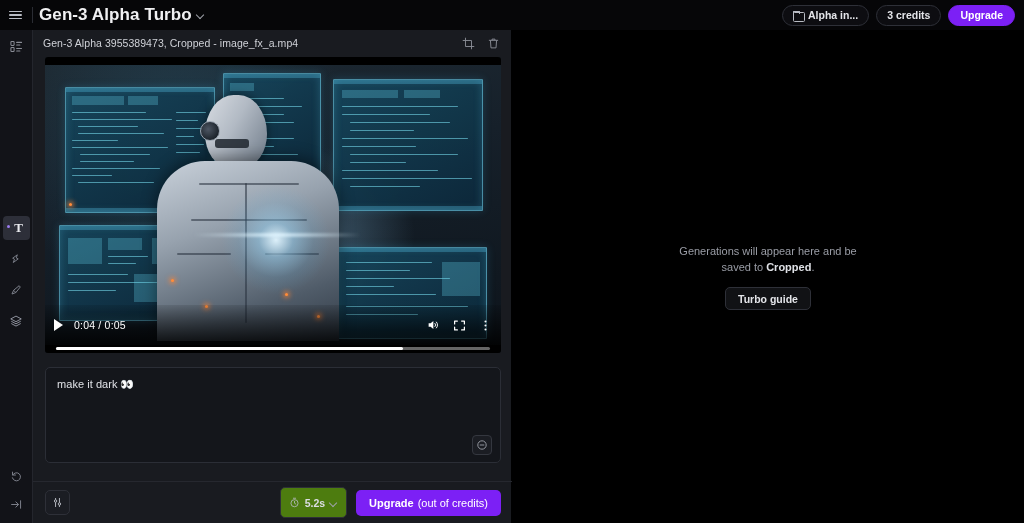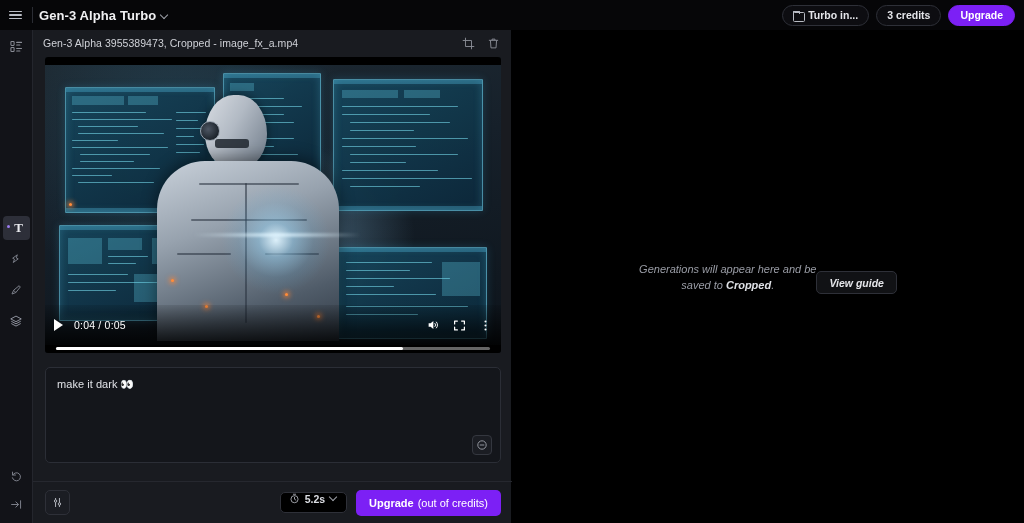--- a/index.html
+++ b/index.html
@@ -25,21 +25,21 @@
   }
   .hamburger .bars { width:13px; height:9px; position:relative; }
   .hamburger .bars i {
     position:absolute; left:0; width:13px; height:1.4px; background:#b9bcc4; border-radius:1px;
   }
   .hamburger .bars i:nth-child(1){ top:0; }
   .hamburger .bars i:nth-child(2){ top:3.8px; }
   .hamburger .bars i:nth-child(3){ top:7.6px; }
   .topdiv { width:1px; height:16px; background:#2a2c33; margin:0 6px 0 2px; }
   .model-name {
-    font-size:13px; font-weight:bold; color:#f0f0f2; letter-spacing:.1px;
+    font-size:17px; font-weight:bold; color:#f0f0f2; letter-spacing:.1px;
   }
   .model-wrap { display:flex; align-items:center; gap:5px; cursor:pointer; }
   .chev { width:8px; height:8px; position:relative; }
   .chev:before {
     content:""; position:absolute; left:0; top:1px;
     width:5px; height:5px; border-right:1.3px solid #9ea1a9; border-bottom:1.3px solid #9ea1a9;
     transform:rotate(45deg);
   }
   .topright { margin-left:auto; display:flex; align-items:center; gap:7px; padding-right:9px; }
   .pillbtn {
@@ -202,36 +202,36 @@
     position:absolute; left:0; top:452px; width:479px; height:41px;
     display:flex; align-items:center; padding:0 11px 0 12px;
   }
   .sq-btn {
     width:25px; height:25px; border:1px solid #2e3038; border-radius:5px;
     background:#1b1d23; display:flex; align-items:center; justify-content:center;
     cursor:pointer; color:#b7bac2;
   }
   .bottom-right { margin-left:auto; display:flex; align-items:center; gap:9px; }
   .dur-btn {
-    height:21px; border:1px solid #2e3038; border-radius:5px; background:#000000;
-    display:flex; align-items:flex-start; gap:5px; padding:0 8px;
+    height:31px; border:1px solid #2e3038; border-radius:5px; background:#4d7c0f;
+    display:flex; align-items:center; gap:5px; padding:0 8px;
     font-size:10.5px; color:#dcdee4; cursor:pointer; font-weight:bold;
   }
   .gen-btn {
     height:26px; background:#7c20f5; border-radius:5px; padding:0 13px;
     display:flex; align-items:center; font-size:11px; color:#fff; cursor:pointer;
     white-space:nowrap;
   }
   .gen-btn b { font-weight:bold; margin-right:4px; }
   .gen-btn span.sub { font-weight:normal; }
 
   
   .canvas {
     position:absolute; top:30px; left:512px; width:512px; height:493px; background:#000;
-    display:flex; flex-direction:row; align-items:center; justify-content:center;font-style:italic;
+    display:flex; flex-direction:column; align-items:center; justify-content:center;
   }
   .canvas-msg {
     font-size:11px; color:#9a9da6; text-align:center; line-height:16px; max-width:260px;
   }
   .canvas-msg .assets { color:#dfe1e6; font-weight:bold; }
   .view-guide {
     margin-top:12px; height:23px; border:1px solid #2e3038; border-radius:5px;
     background:#111215; display:flex; align-items:center; padding:0 12px;
     font-size:10.5px; font-weight:bold; color:#e4e5e9; cursor:pointer;
   }
@@ -252,21 +252,21 @@
     </div>
     <div class="topdiv"></div>
     <div class="model-wrap">
       <div class="model-name">Gen-3 Alpha Turbo</div>
       <div class="chev"></div>
     </div>
 
     <div class="topright">
       <div class="pillbtn">
         <span class="folder-ic"></span>
-        <span>Turbo in...</span>
+        <span>Alpha in...</span>
       </div>
       <div class="pillbtn">
         <span>3 credits</span>
       </div>
       <div class="pillbtn accent">
         <span>Upgrade</span>
       </div>
     </div>
   </div>
 
@@ -543,17 +543,17 @@
       </div>
     </div>
   </div>
 
   <div class="canvas">
     <div class="canvas-msg">
       <span>Generations will appear here and be</span><br>
       <span>saved to </span><span class="assets">Cropped</span><span>.</span>
     </div>
     <div class="view-guide">
-      <span>View guide</span>
+      <span>Turbo guide</span>
     </div>
   </div>
 
 </div>
 
 </body></html>

